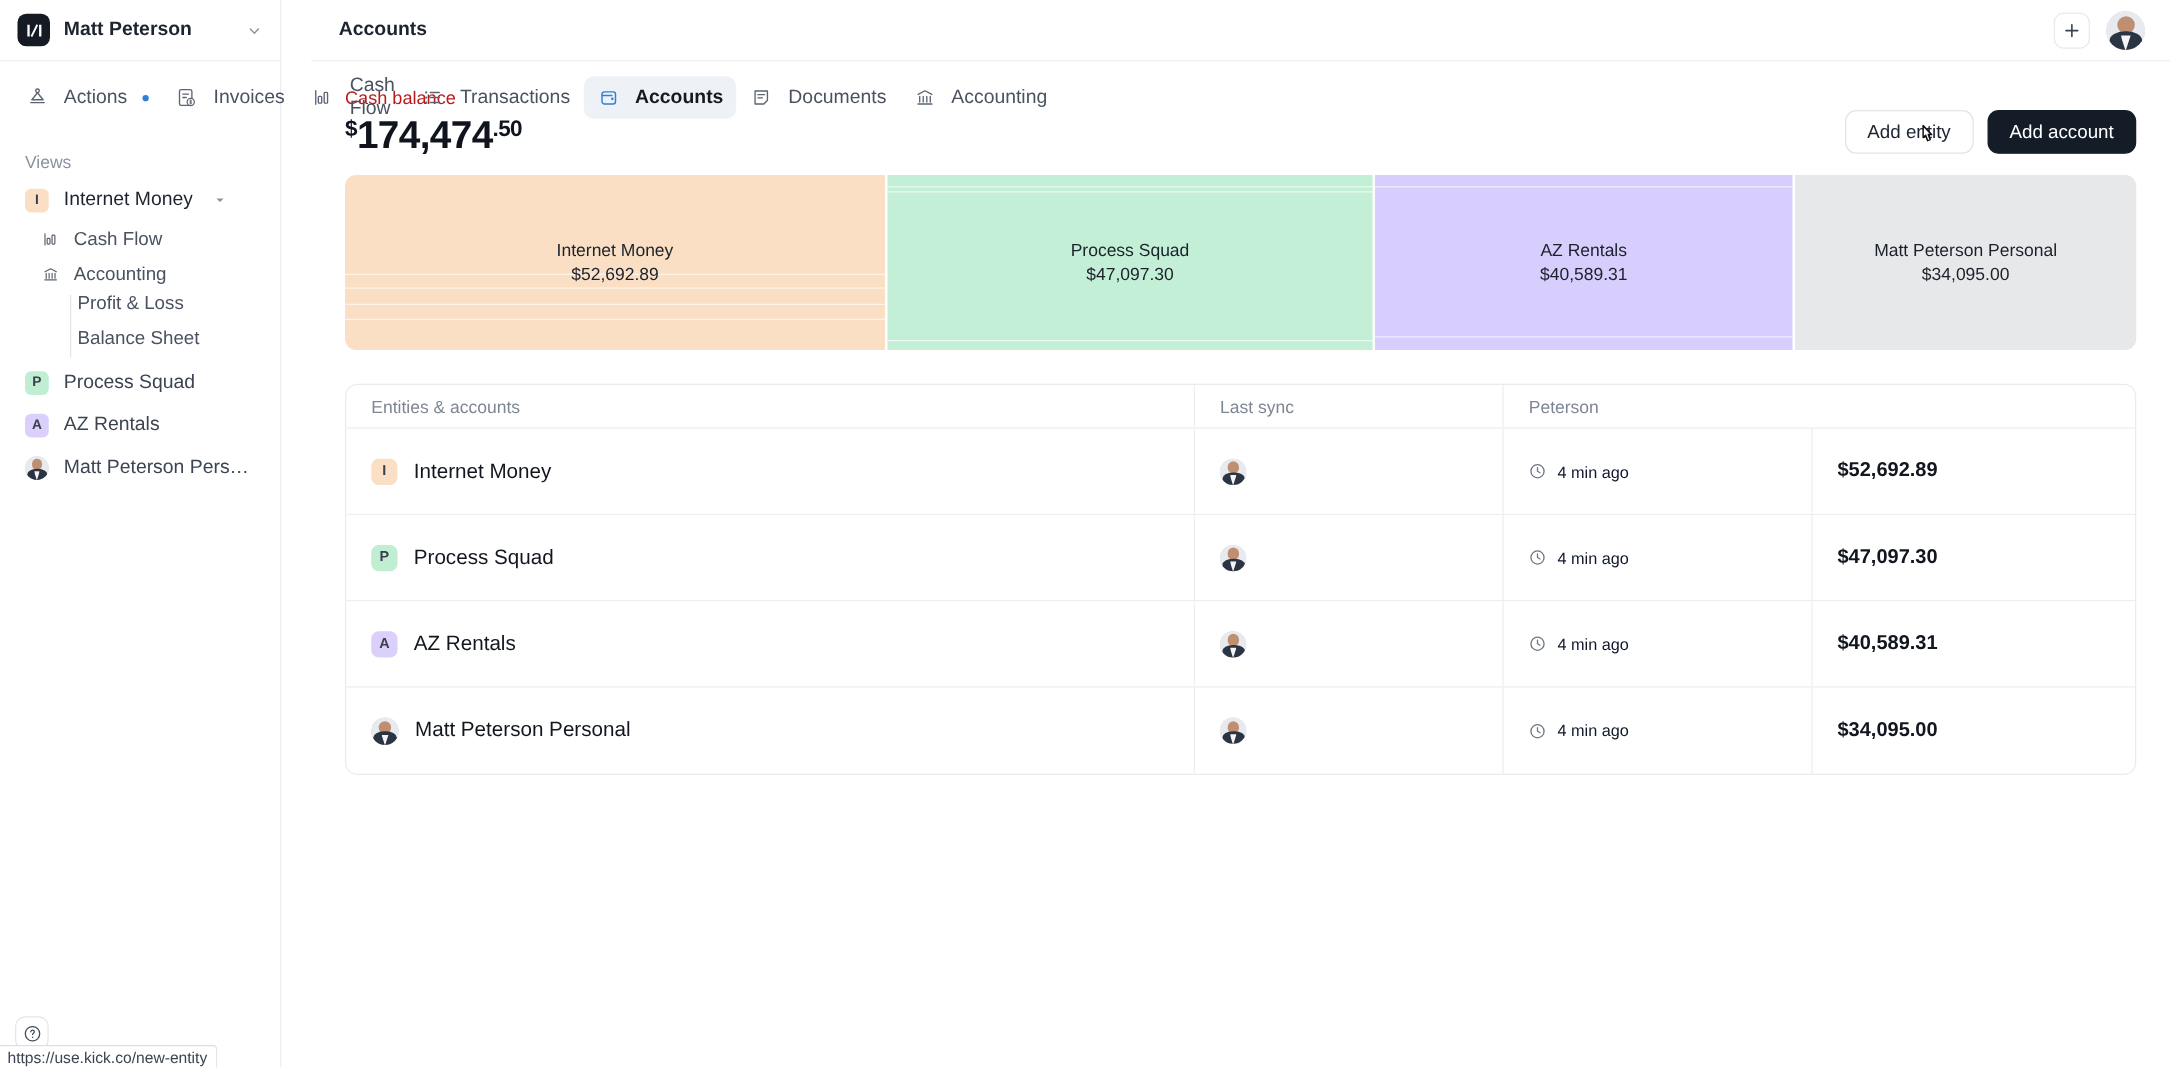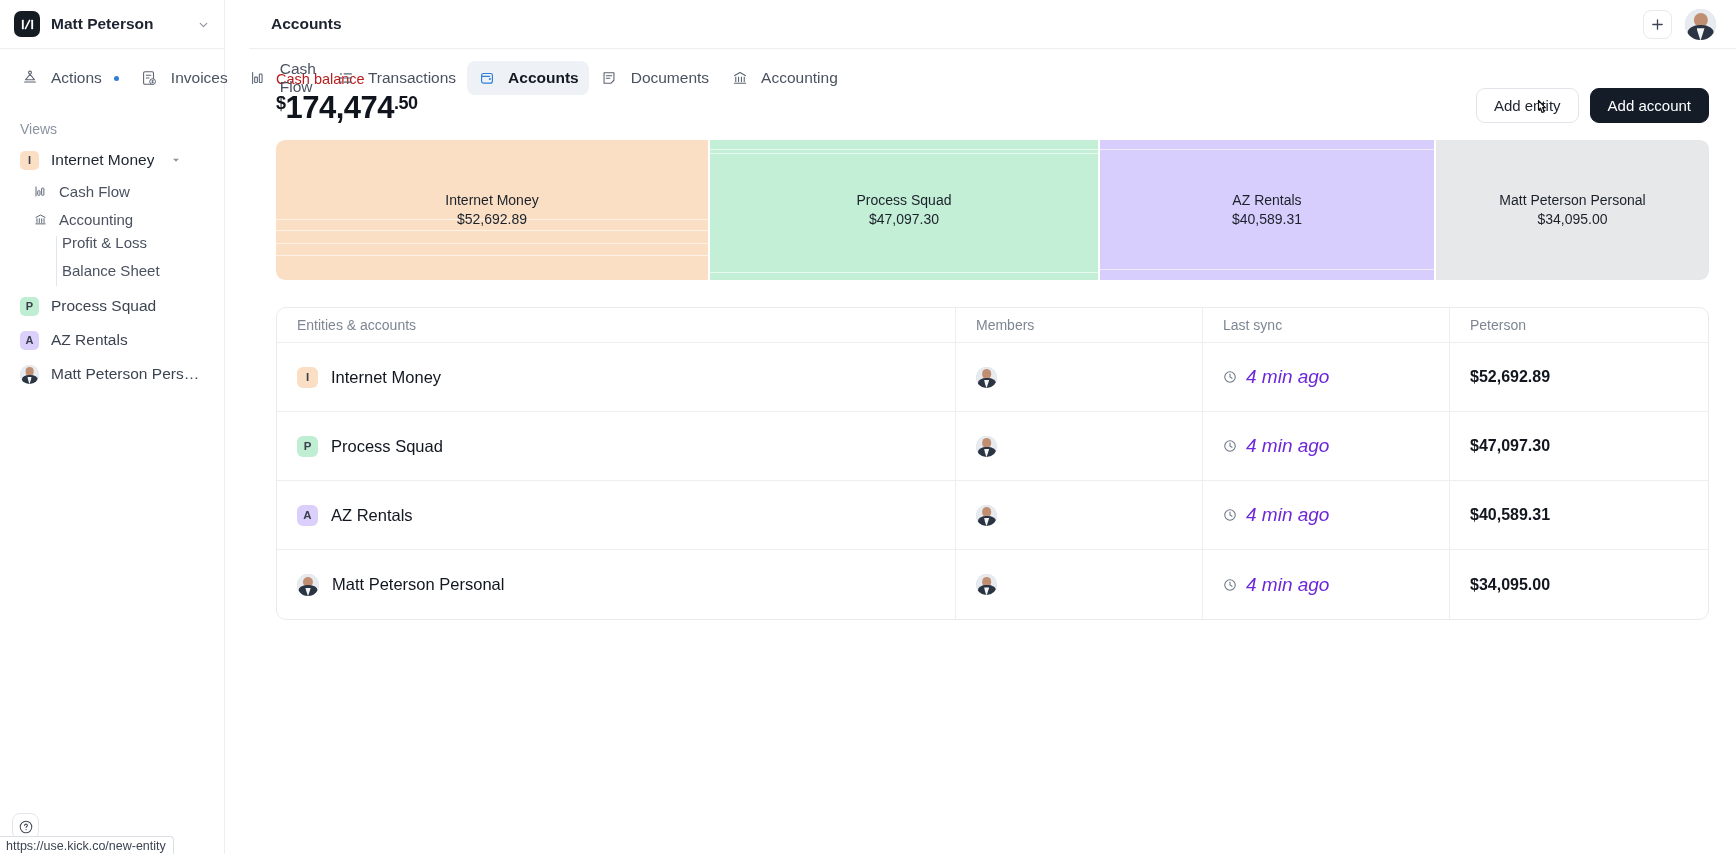--- a/index.html
+++ b/index.html
@@ -346,21 +346,21 @@
   .ent-badge-lg {
     width: 21px; height: 21px;
     border-radius: 6px;
     font-size: 11.5px;
     font-weight: 700;
     display:flex; align-items:center; justify-content:center;
     flex: 0 0 21px;
     color: #3a3f4b;
   }
   .ent-name { font-size: 16.5px; color: #11161f; font-weight: 500; }
-  .sync-wrap { display:flex; align-items:center; gap: 9px; color: #6d28d9; font-size: 19px; font-style: italic; }
+  .sync-wrap { display:flex; align-items:center; gap: 9px; color: #0f172a; font-size: 13px; }
   .bal-txt { font-size: 16px; font-weight: 600; color: #11161f; }
   .avatar-row {
     width: 21px; height: 21px; border-radius: 50%;
     overflow: hidden; background:#cfd6de; position: relative;
   }
 
   
   .face { position:absolute; inset:0; background:#e7ebf0; }
   .face:before {
     content:""; position:absolute; left:50%; top:14%;
@@ -654,21 +654,20 @@
             <div class="tm-name">Matt Peterson Personal</div>
             <div class="tm-val">$34,095.00</div>
           </div>
         </div>
       </div>
 
       <div class="table">
 
         <div class="trow thead">
           <div class="tcell c-entity">Entities &amp; accounts</div>
-          <div class="tcell c-members">Members</div>
           <div class="tcell c-sync">Last sync</div>
           <div class="tcell c-balance">Peterson</div>
         </div>
 
         <div class="tbody">
 
           <div class="trow">
             <div class="tcell c-entity">
               <span class="ent-cellwrap">
                 <span class="ent-badge-lg" style="background:#fadfc4">I</span>

